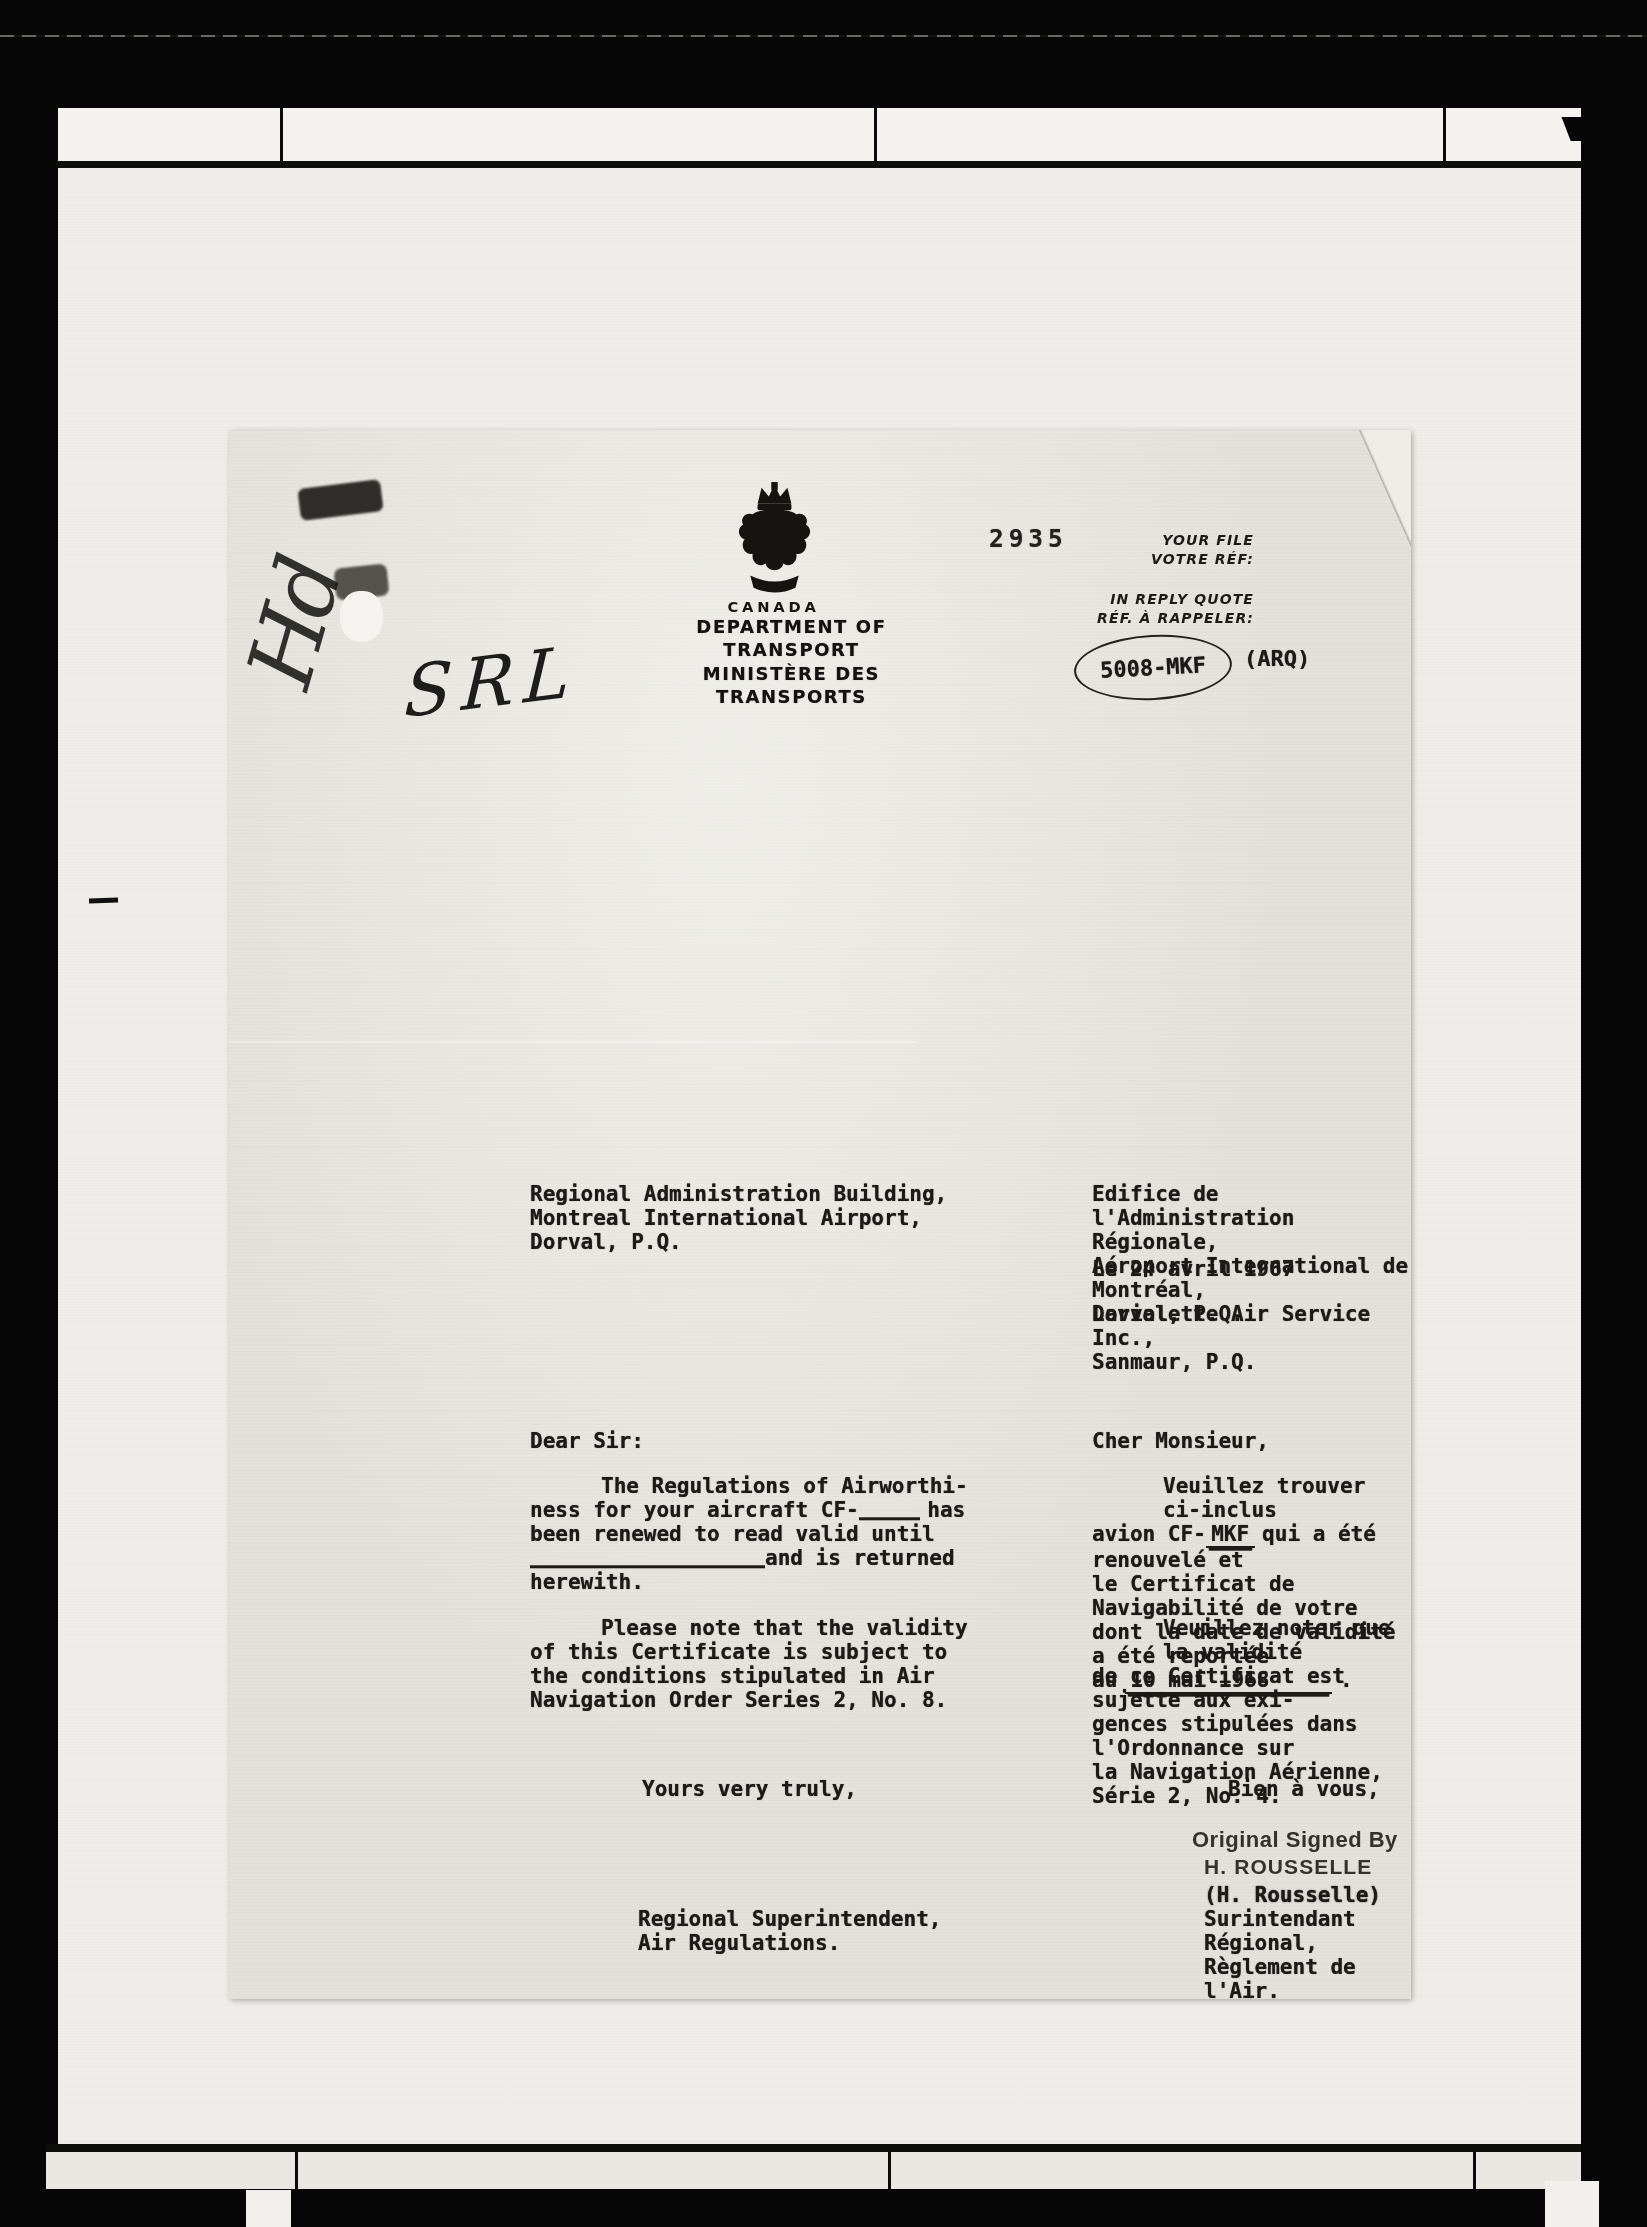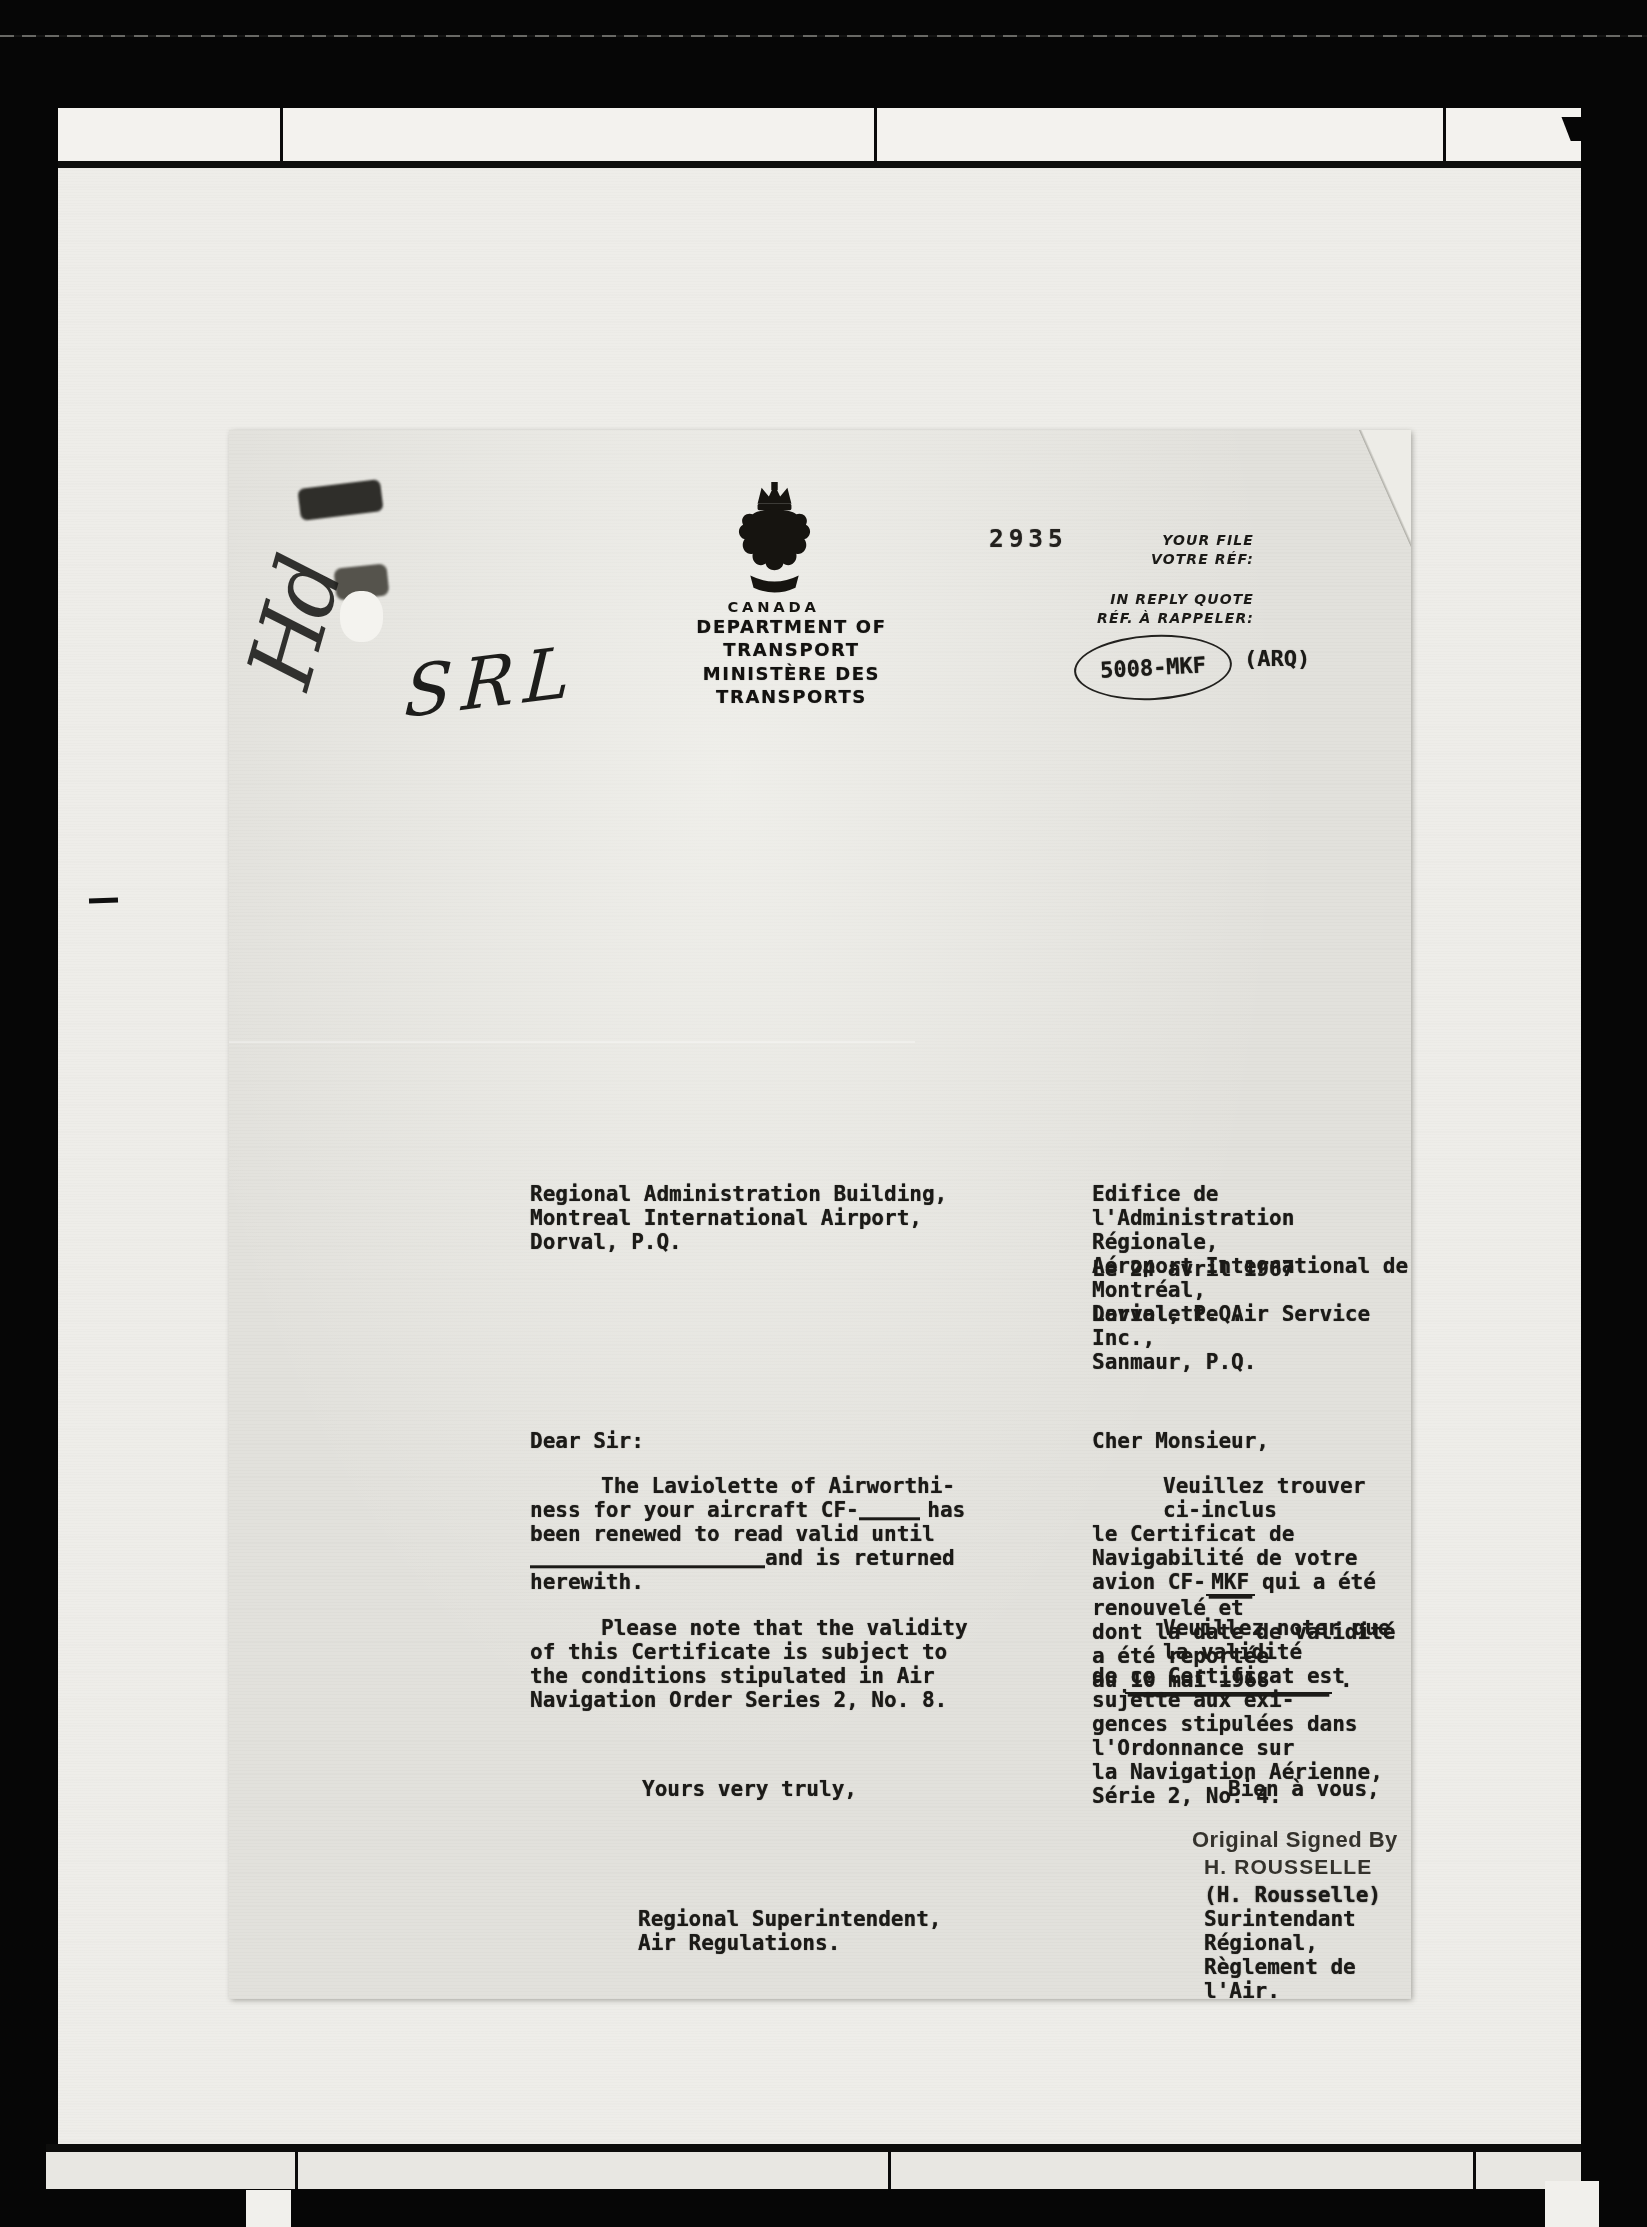--- a/index.html
+++ b/index.html
@@ -161,31 +161,31 @@
     <div id="date-line" class="tt abs">Le 24 avril 1967</div>
     <div id="recipient" class="tt abs">
       <div>Laviolette Air Service Inc.,</div>
       <div>Sanmaur, P.Q.</div>
     </div>
 
     <div id="sal-en" class="tt abs">Dear Sir:</div>
     <div id="sal-fr" class="tt abs">Cher Monsieur,</div>
 
     <div id="p1-en" class="tt abs">
-      <div class="ind">The Laviolette of Airworthi-</div>
+      <div class="ind">The Regulations of Airworthi-</div>
       <div><span>ness for your aircraft CF-</span><span class="blank w110"></span><span class="gap">has</span></div>
       <div>been renewed to read valid until</div>
       <div><span class="blank w430"></span><span>and is returned</span></div>
       <div>herewith.</div>
     </div>
 
     <div id="p1-fr" class="tt abs">
       <div class="ind">Veuillez trouver ci-inclus</div>
+      <div><span>avion CF-</span><span class="fill">MKF</span><span class="gap">qui a été renouvelé et</span></div>
       <div>le Certificat de Navigabilité de votre</div>
-      <div><span>avion CF-</span><span class="fill">MKF</span><span class="gap">qui a été renouvelé et</span></div>
       <div>dont la date de validité a été reportée</div>
       <div><span>au</span><span class="fill fill-wide gap">10 mai 1968</span><span class="gap">.</span></div>
     </div>
 
     <div id="p2-en" class="tt abs">
       <div class="ind">Please note that the validity</div>
       <div>of this Certificate is subject to</div>
       <div>the conditions stipulated in Air</div>
       <div>Navigation Order Series 2, No. 8.</div>
     </div>

